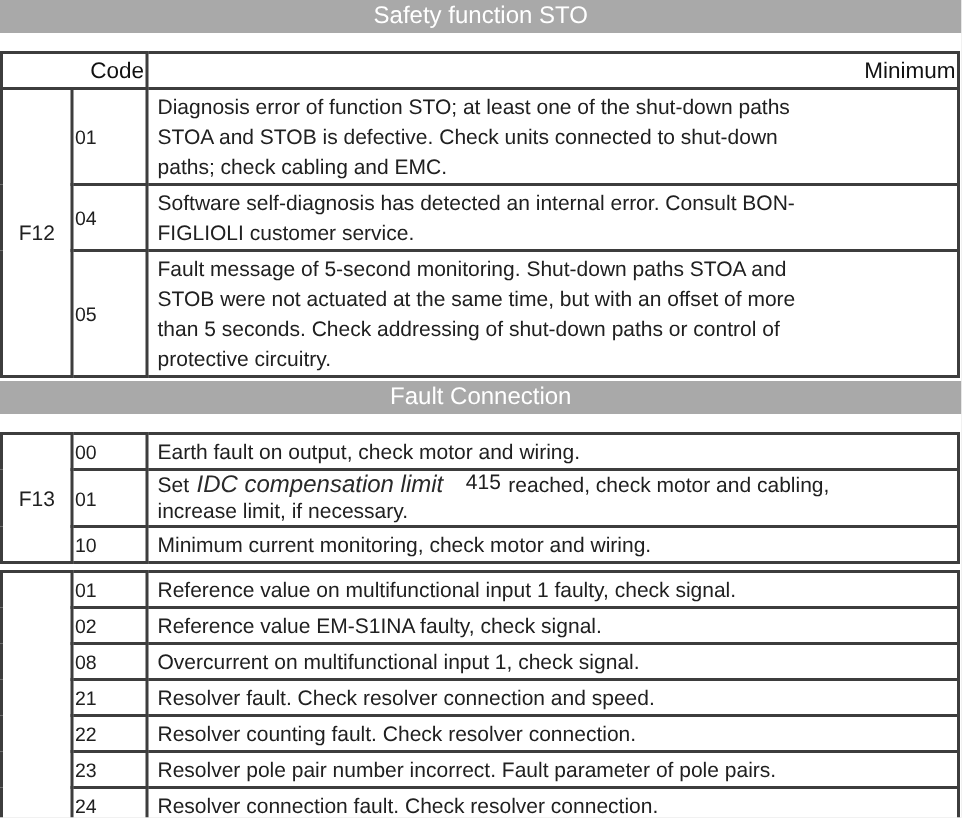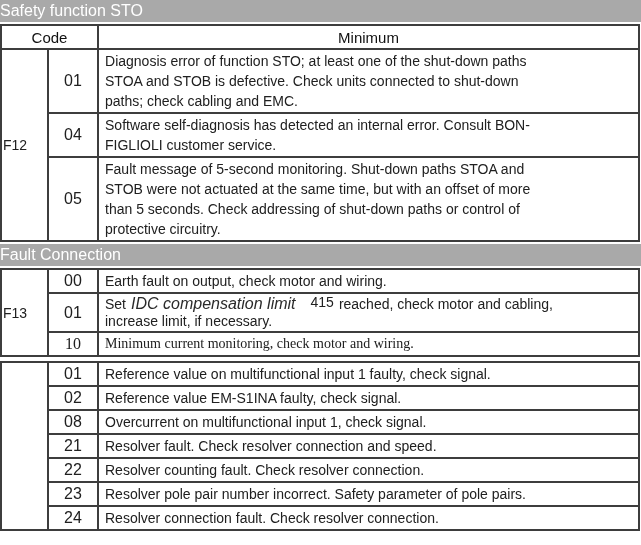--- a/index.html
+++ b/index.html
@@ -2,36 +2,36 @@
 <html><head>
 <meta charset="utf-8">
 <style>
   html,body{margin:0;padding:0;background:#e8e8e8;}
   .page{
     position:relative;width:641px;height:545px;background:#ffffff;overflow:hidden;
     font-family:"Liberation Sans",sans-serif;color:#202020;
   }
   .bar{
     height:22px;background:#a9a9a9;color:#ffffff;font-size:16px;line-height:22px;
-    margin-bottom:2px;
+    text-align:center;margin-bottom:12px;
   }
   table.tbl{
     border-collapse:collapse;table-layout:fixed;width:638px;margin-bottom:2px;
   }
   table.tbl td{border:2px solid #3d3d3d;overflow:hidden;}
   col.c1{width:47px;} col.c2{width:50px;} col.c3{width:541px;}
-  tr.hrow td{height:20px;font-size:15px;text-align:center;color:#111111;}
-  td.fcell{vertical-align:middle;font-size:14px;border-radius:17px;}
-  td.ccell{text-align:center;vertical-align:middle;font-size:16px;}
+  tr.hrow td{height:20px;font-size:15px;text-align:right;color:#111111;}
+  td.fcell{text-align:center;vertical-align:middle;font-size:14px;border-radius:17px;}
+  td.ccell{vertical-align:middle;font-size:13px;}
   td.mcell{
     font-size:14px;line-height:20px;padding:1px 6px;vertical-align:middle;
     white-space:pre-line;
   }
   tr.r60{height:60px;} tr.r38{height:38px;border-radius:22px;} tr.r78{height:78px;}
-  tr.r22{height:22px;} tr.r36{height:36px;} tr.r21{height:21px;font-family:Liberation Serif, serif;}
+  tr.r22{height:22px;} tr.r36{height:36px;} tr.r21{height:21px;}
   table.t2{margin-bottom:4px;}
   td.mp{white-space:normal;}
   .mline1,.mline2{line-height:17px;}
   .mp-prefix{margin-right:5px;}
   .mp-idc{font-style:italic;font-size:16px;margin-right:15px;color:#2a2a2a;}
   .mp-param{position:relative;top:-2px;margin-right:5px;}
 </style>
 </head>
 <body>
 
@@ -125,21 +125,21 @@
       <tr class="r22">
         <td class="ccell">21</td>
         <td class="mcell">Resolver fault. Check resolver connection and speed.</td>
       </tr>
       <tr class="r22">
         <td class="ccell">22</td>
         <td class="mcell">Resolver counting fault. Check resolver connection.</td>
       </tr>
       <tr class="r22">
         <td class="ccell">23</td>
-        <td class="mcell">Resolver pole pair number incorrect. Safety parameter of pole pairs.</td>
+        <td class="mcell">Resolver pole pair number incorrect. Fault parameter of pole pairs.</td>
       </tr>
       <tr class="r22">
         <td class="ccell">24</td>
         <td class="mcell">Resolver connection fault. Check resolver connection.</td>
       </tr>
     </tbody>
   </table>
 
 </div>
 

